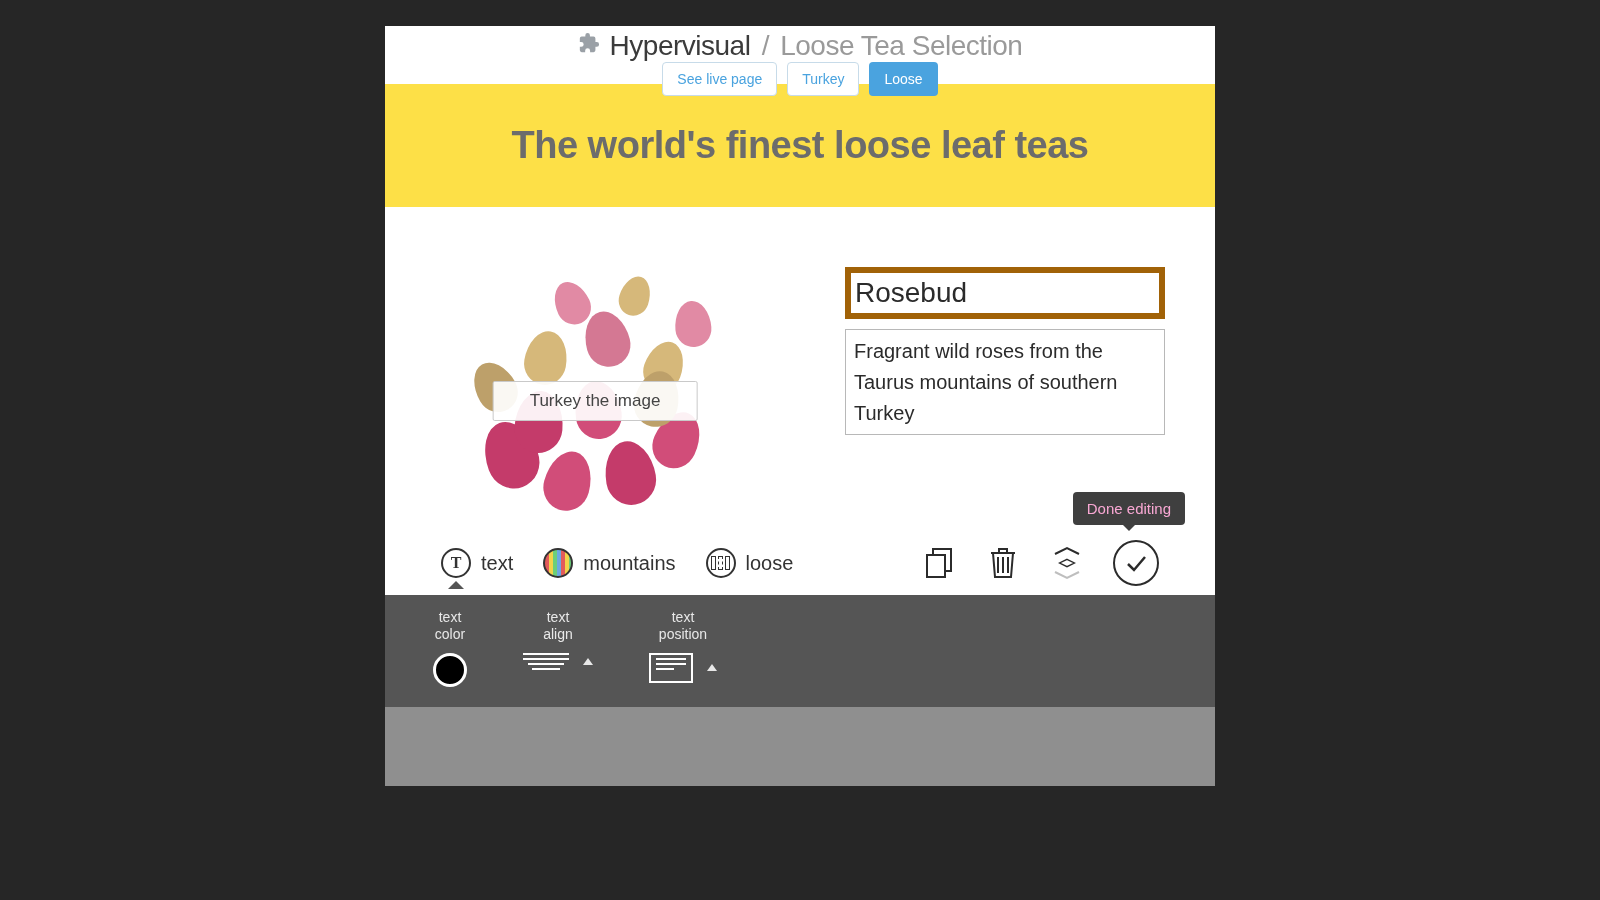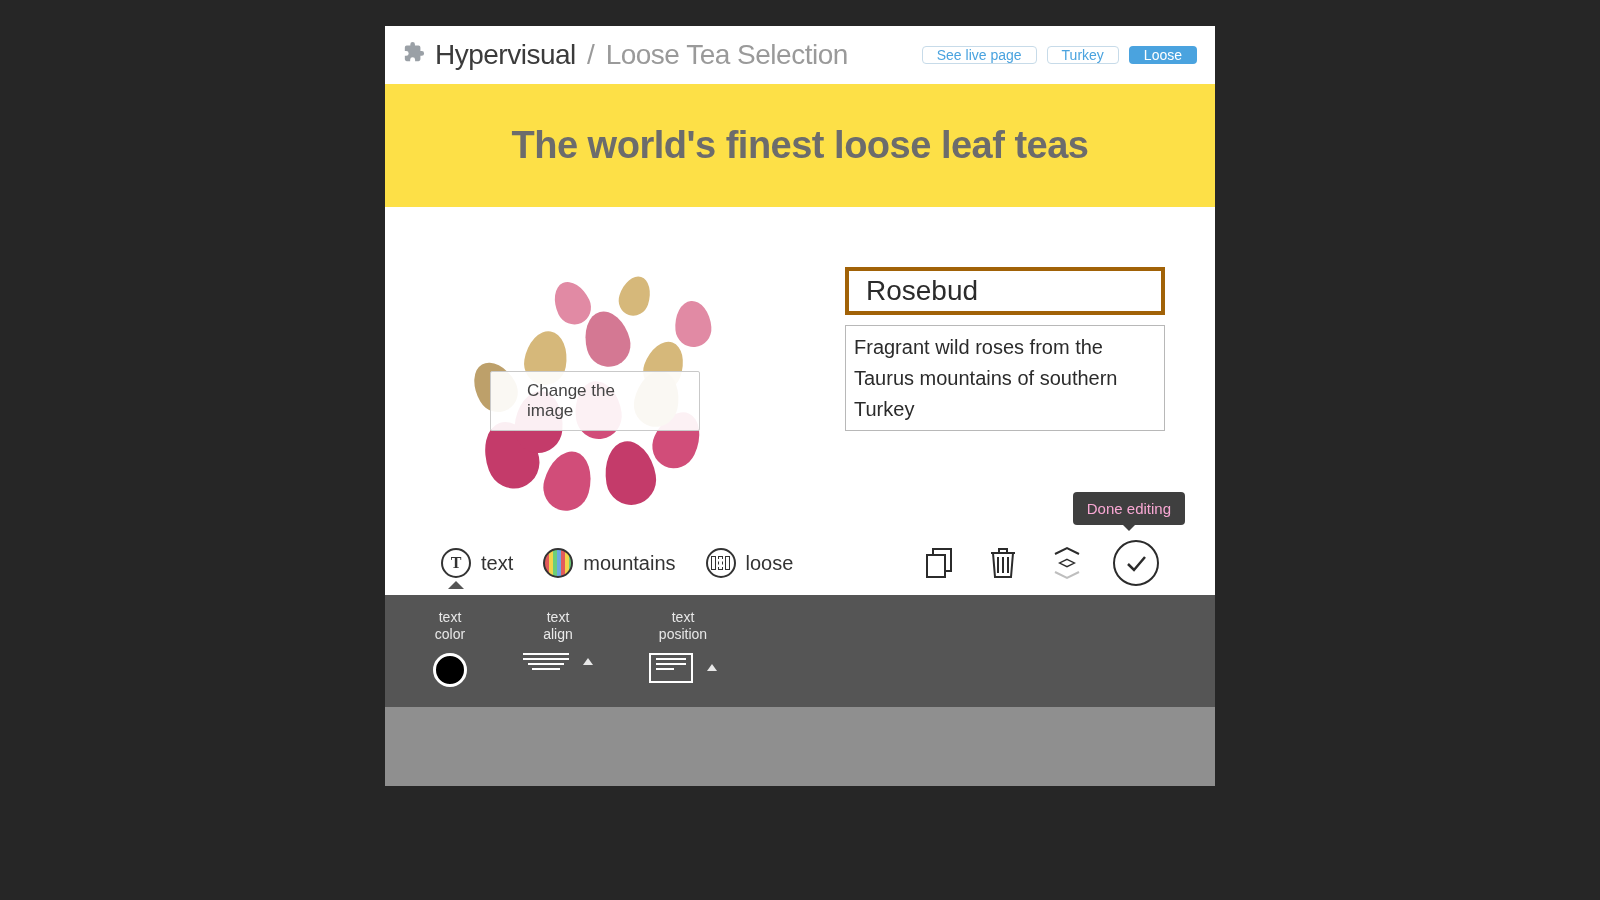--- a/index.html
+++ b/index.html
@@ -20,20 +20,21 @@
     position: relative;
   }
   
   .header {
     background: #fff;
     height: 58px;
     display: flex;
     align-items: center;
     padding: 4px 18px;
     justify-content: space-between;
+    flex-direction: column;
   }
   .header-left {
     display: flex;
     align-items: center;
     gap: 10px;
   }
   .puzzle-icon {
     color: #9aa0a6;
     font-size: 22px;
   }
@@ -43,21 +44,21 @@
     color: #3b3b3b;
     letter-spacing: -0.5px;
   }
   .title .sep { color: #9a9a9a; margin: 0 4px; }
   .title .page-name { color: #9a9a9a; }
   .header-actions {
     display: flex;
     gap: 10px;
   }
   .btn {
-    height: 18px;
+    height: 34px;
     padding: 0 14px;
     border-radius: 4px;
     font-size: 14px;
     display: flex;
     align-items: center;
     cursor: pointer;
     border: 1px solid transparent;
     background: #fff;
   }
   .btn-outline {
@@ -123,23 +124,23 @@
   }
   .fields-pane {
     flex: 1;
     padding: 60px 50px 40px 40px;
     display: flex;
     flex-direction: column;
     gap: 10px;
   }
   .input-title {
     width: 100%;
-    border: 4px solid #a16207;
+    border: 6px solid #a16207;
     font-size: 28px;
-    padding: 4px 17px;
+    padding: 4px 4px;
     color: #2b2b2b;
     font-family: inherit;
   }
   .input-desc {
     width: 100%;
     border: 1px solid #b8b8b8;
     font-size: 20px;
     padding: 6px 8px;
     color: #2b2b2b;
     line-height: 1.55;
@@ -326,21 +327,21 @@
         <div class="bud" style="width:42px;height:54px;background:#d6b87a;left:80px;top:60px;--r:10deg"></div>
         <div class="bud" style="width:44px;height:56px;background:#d47893;left:140px;top:40px;--r:-15deg"></div>
         <div class="bud" style="width:38px;height:50px;background:#d6b87a;left:200px;top:70px;--r:20deg"></div>
         <div class="bud" style="width:36px;height:46px;background:#e18aa4;left:230px;top:30px;--r:-5deg"></div>
         <div class="bud" style="width:48px;height:62px;background:#c43b6a;left:70px;top:120px;--r:5deg"></div>
         <div class="bud" style="width:46px;height:58px;background:#d14d79;left:130px;top:110px;--r:-8deg"></div>
         <div class="bud" style="width:44px;height:56px;background:#bda06a;left:190px;top:100px;--r:12deg"></div>
         <div class="bud" style="width:34px;height:44px;background:#e18aa4;left:110px;top:10px;--r:-25deg"></div>
         <div class="bud" style="width:30px;height:40px;background:#d6b87a;left:175px;top:5px;--r:18deg"></div>
       </div>
-      <div class="change-image-btn">Change the image</div>
+      <div class="change-image-btn">Turkey the image</div>
     </div>
     <div class="fields-pane">
       <input class="input-title" value="Rosebud" style="">
       <textarea class="input-desc" style="">Fragrant wild roses from the Taurus mountains of southern Turkey</textarea>
     </div>
 
     <div class="tooltip-done">Done editing</div>
 
     <div class="block-toolbar">
       <div class="tab active">

